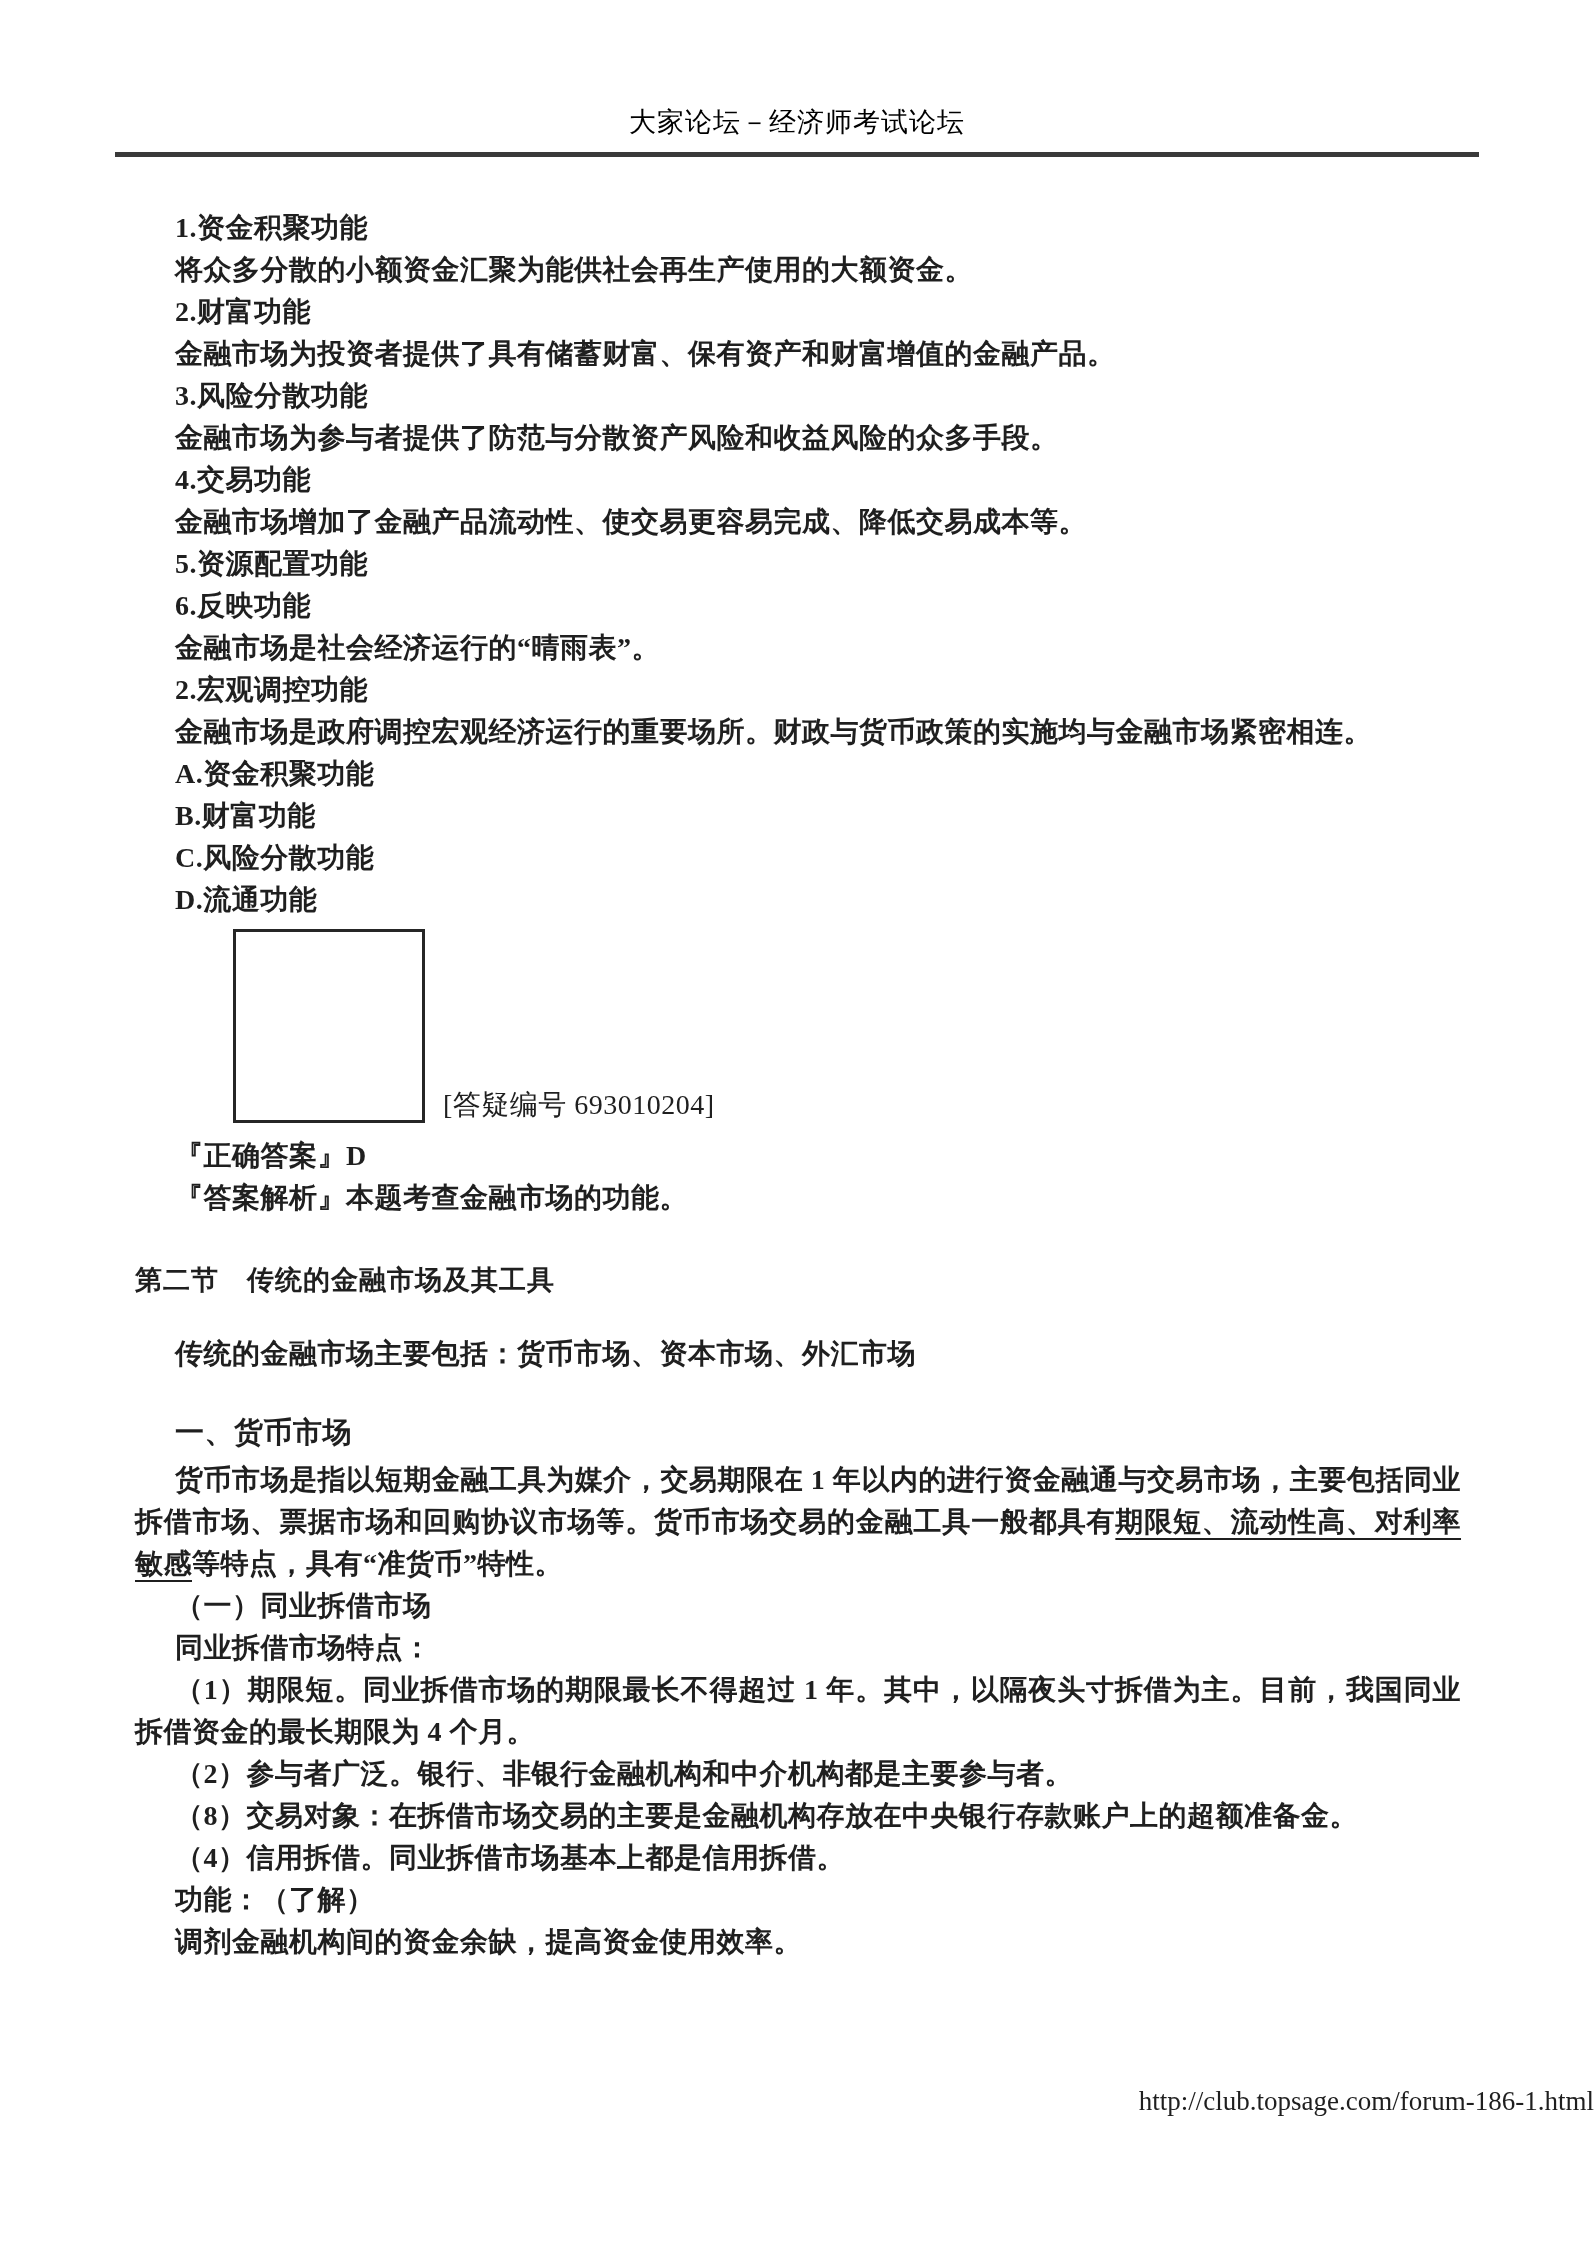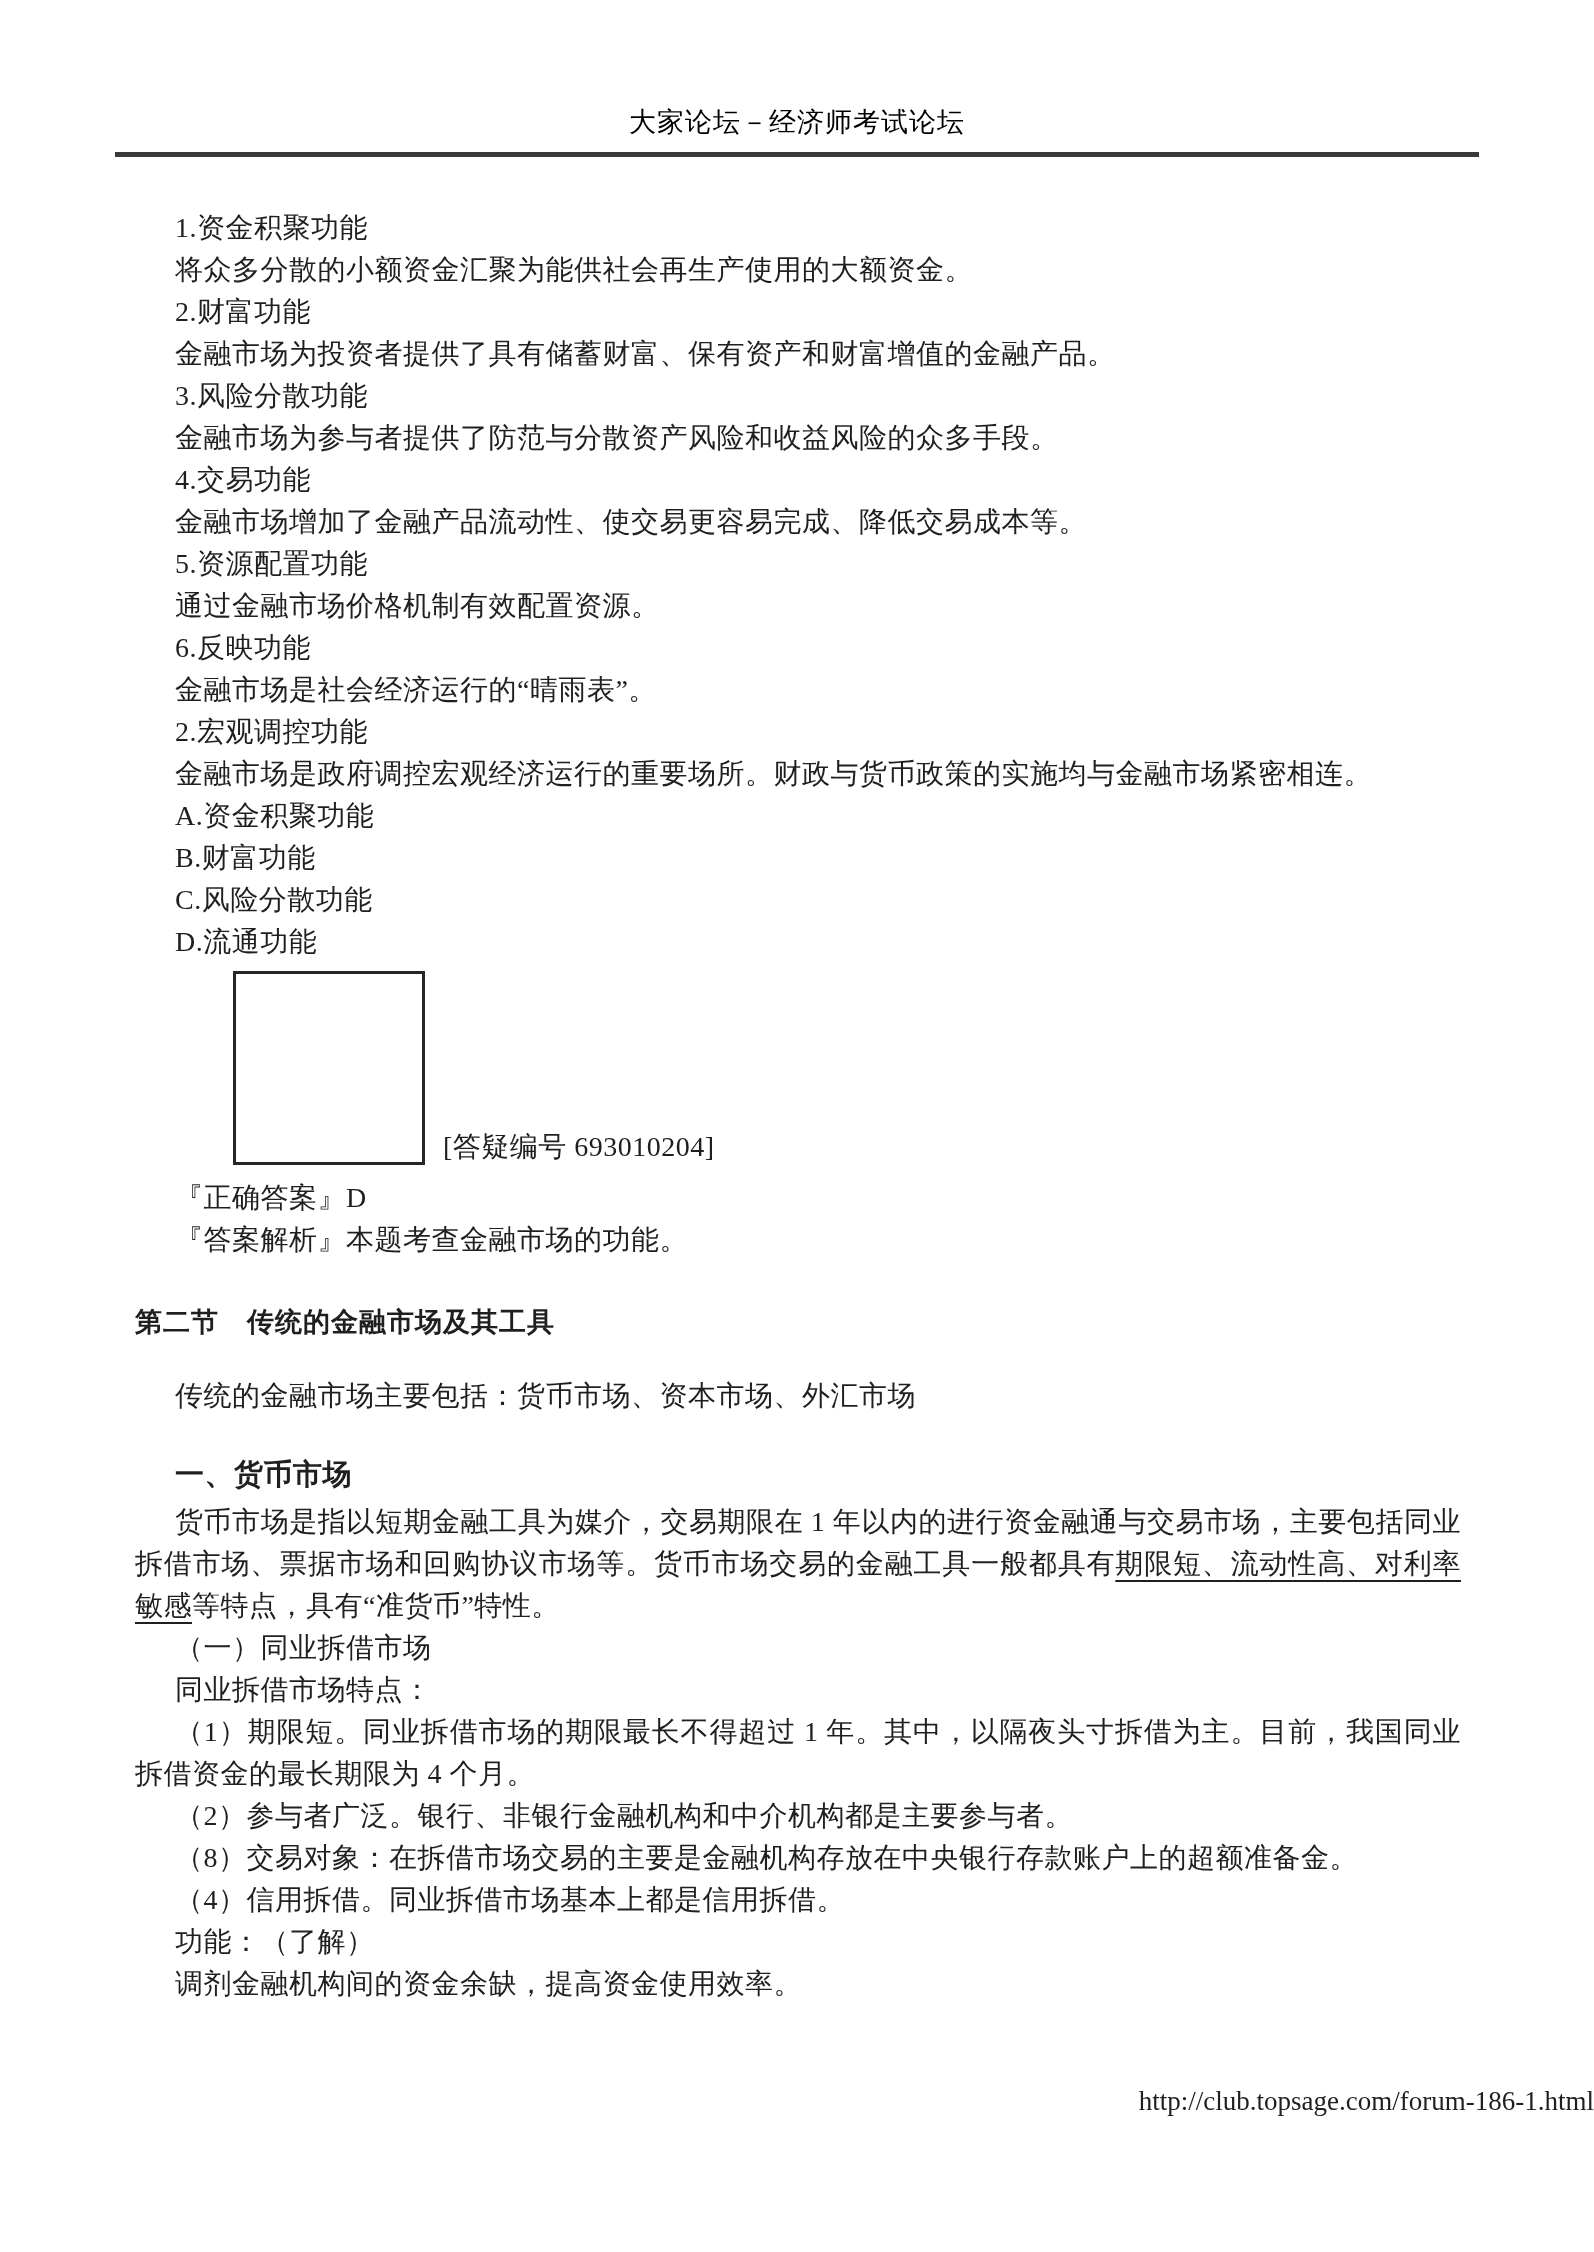--- a/index.html
+++ b/index.html
@@ -32,21 +32,21 @@
     height:0;
   }
   
   .content {
     margin:50px 133px 0 135px;
     font-size:28px;
     line-height:42px;
     text-align:justify;
     letter-spacing:0.5px;
   }
-  .content p { margin:0; text-indent:40px; }
+  .content p { margin:0; text-indent:40px;font-weight:bold; }
   .u-seg {
     text-decoration:underline;
     text-underline-offset:7px;
     text-decoration-thickness:2px;
   }
   
   .figure-row {
     display:flex;
     align-items:flex-end;
     margin:8px 0 12px 98px;
@@ -106,21 +106,20 @@
 
     <p>1.资金积聚功能</p>
     <p>将众多分散的小额资金汇聚为能供社会再生产使用的大额资金。</p>
     <p>2.财富功能</p>
     <p>金融市场为投资者提供了具有储蓄财富、保有资产和财富增值的金融产品。</p>
     <p>3.风险分散功能</p>
     <p>金融市场为参与者提供了防范与分散资产风险和收益风险的众多手段。</p>
     <p>4.交易功能</p>
     <p>金融市场增加了金融产品流动性、使交易更容易完成、降低交易成本等。</p>
     <p>5.资源配置功能</p>
-    <p>通过金融市场价格机制有效配置资源。</p>
     <p>6.反映功能</p>
     <p>金融市场是社会经济运行的“晴雨表”。</p>
     <p>2.宏观调控功能</p>
     <p>金融市场是政府调控宏观经济运行的重要场所。财政与货币政策的实施均与金融市场紧密相连。</p>
 
     <p>A.资金积聚功能</p>
     <p>B.财富功能</p>
     <p>C.风险分散功能</p>
     <p>D.流通功能</p>
 

